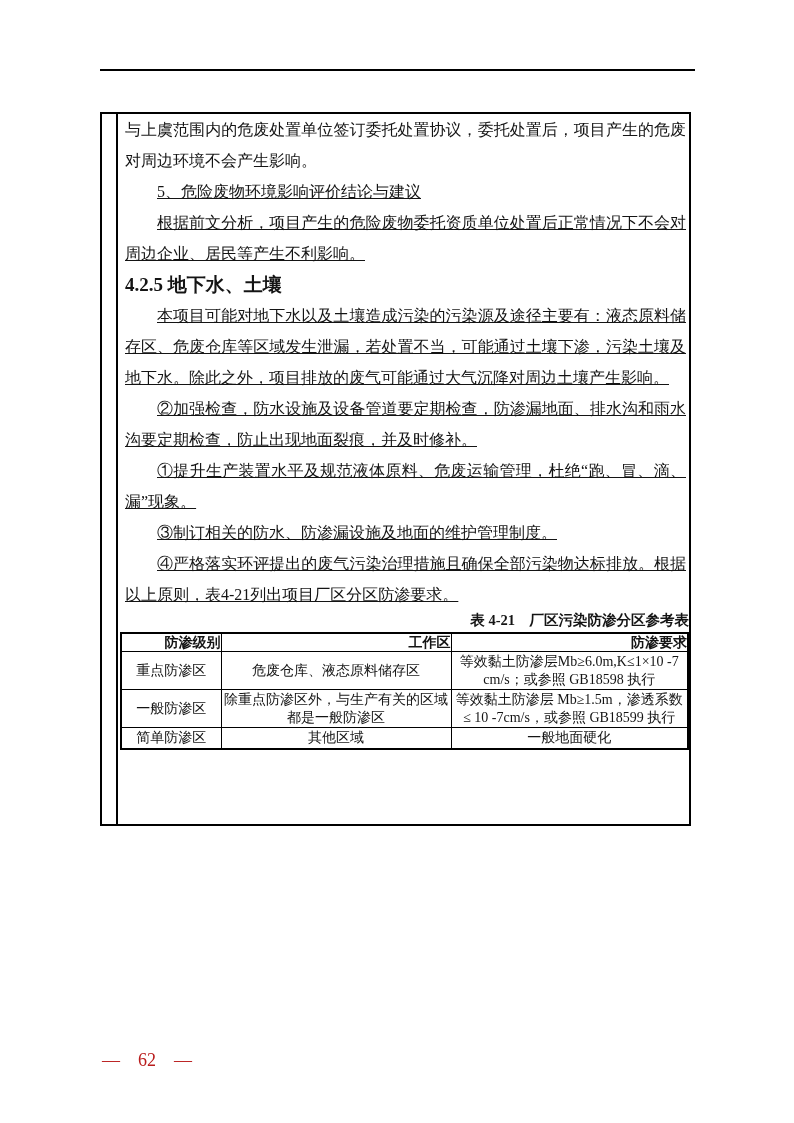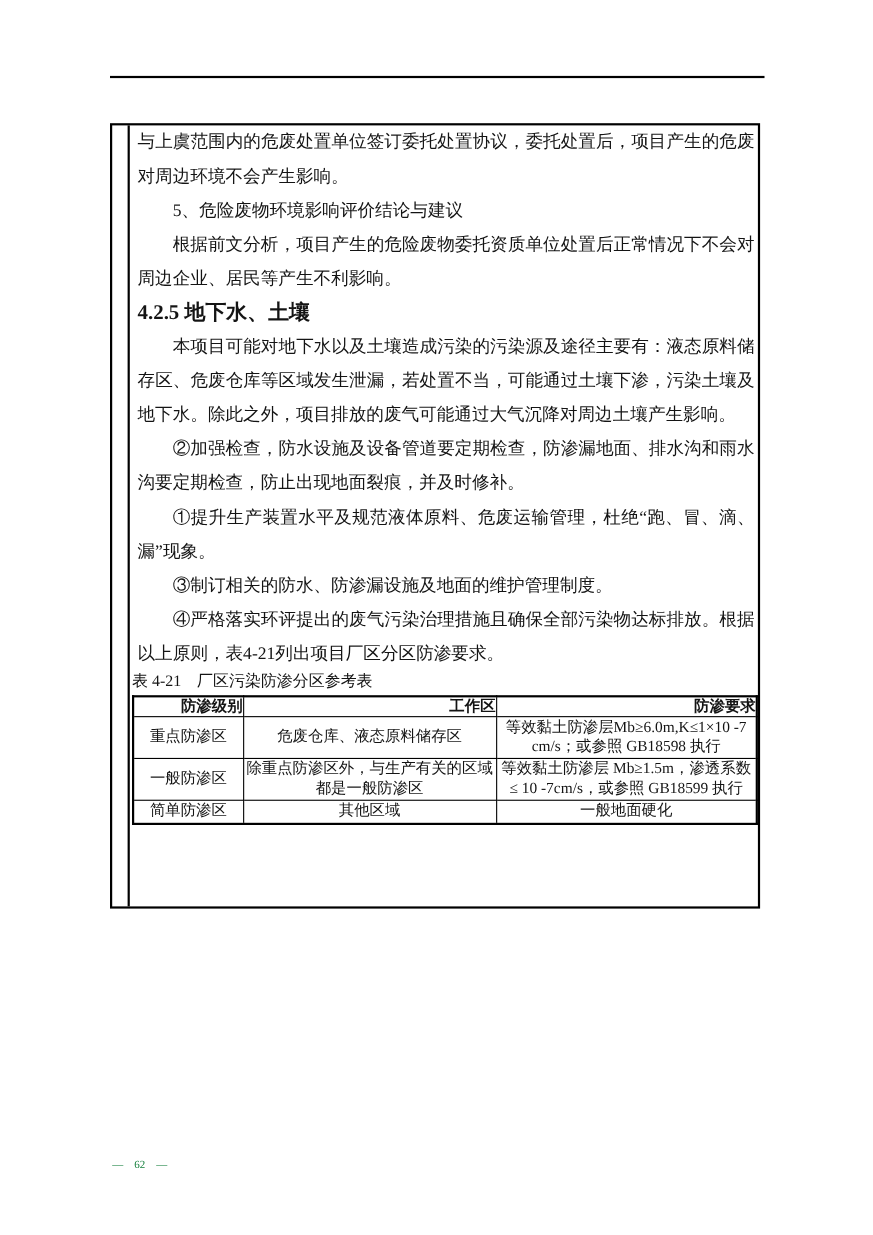--- a/index.html
+++ b/index.html
@@ -22,41 +22,41 @@
     border-right:2px solid #000; box-sizing:border-box;
   }
   .content {
     position:absolute; left:18px; top:0; right:0; bottom:0;
   }
   .para {
     margin:0; padding:0 3px 0 5px;
     font-size:16px; line-height:31px;
     text-align:justify; text-justify:inter-ideograph;
   }
-  .para.indent { text-indent:2em; }
+  .para.indent { text-indent:2em;text-decoration:underline; }
   .para.heading { font-weight:bold; font-size:19px; }
   .tbl-title {
-    margin:1px 0 3px; text-align:left;
-    font-weight:normal; font-size:14.5px; line-height:18px;
+    margin:1px 0 3px; text-align:right;
+    font-weight:bold; font-size:14.5px; line-height:18px;
   }
   table.seepage {
     border-collapse:collapse; width:100%; table-layout:fixed;
     border:2px solid #000; font-size:14px;
   }
   table.seepage th {
     font-weight:bold; border:1px solid #000; text-align:right;
     height:17px; line-height:16px; padding:0;
   }
   table.seepage td {
     border:1px solid #000; text-align:center; vertical-align:middle;
     line-height:17.5px; padding:1px 2px;
   }
   .page-footer {
     position:absolute; left:102px; top:1051px;
-    font-size:10px; line-height:18px; color:#15803d;
+    font-size:18px; line-height:18px; color:#b91c1c;
   }
 </style>
 </head>
 <body>
 
 <div class="top-rule"></div>
 
 <div class="form-box">
   <div class="gutter"></div>
   <div class="content">

